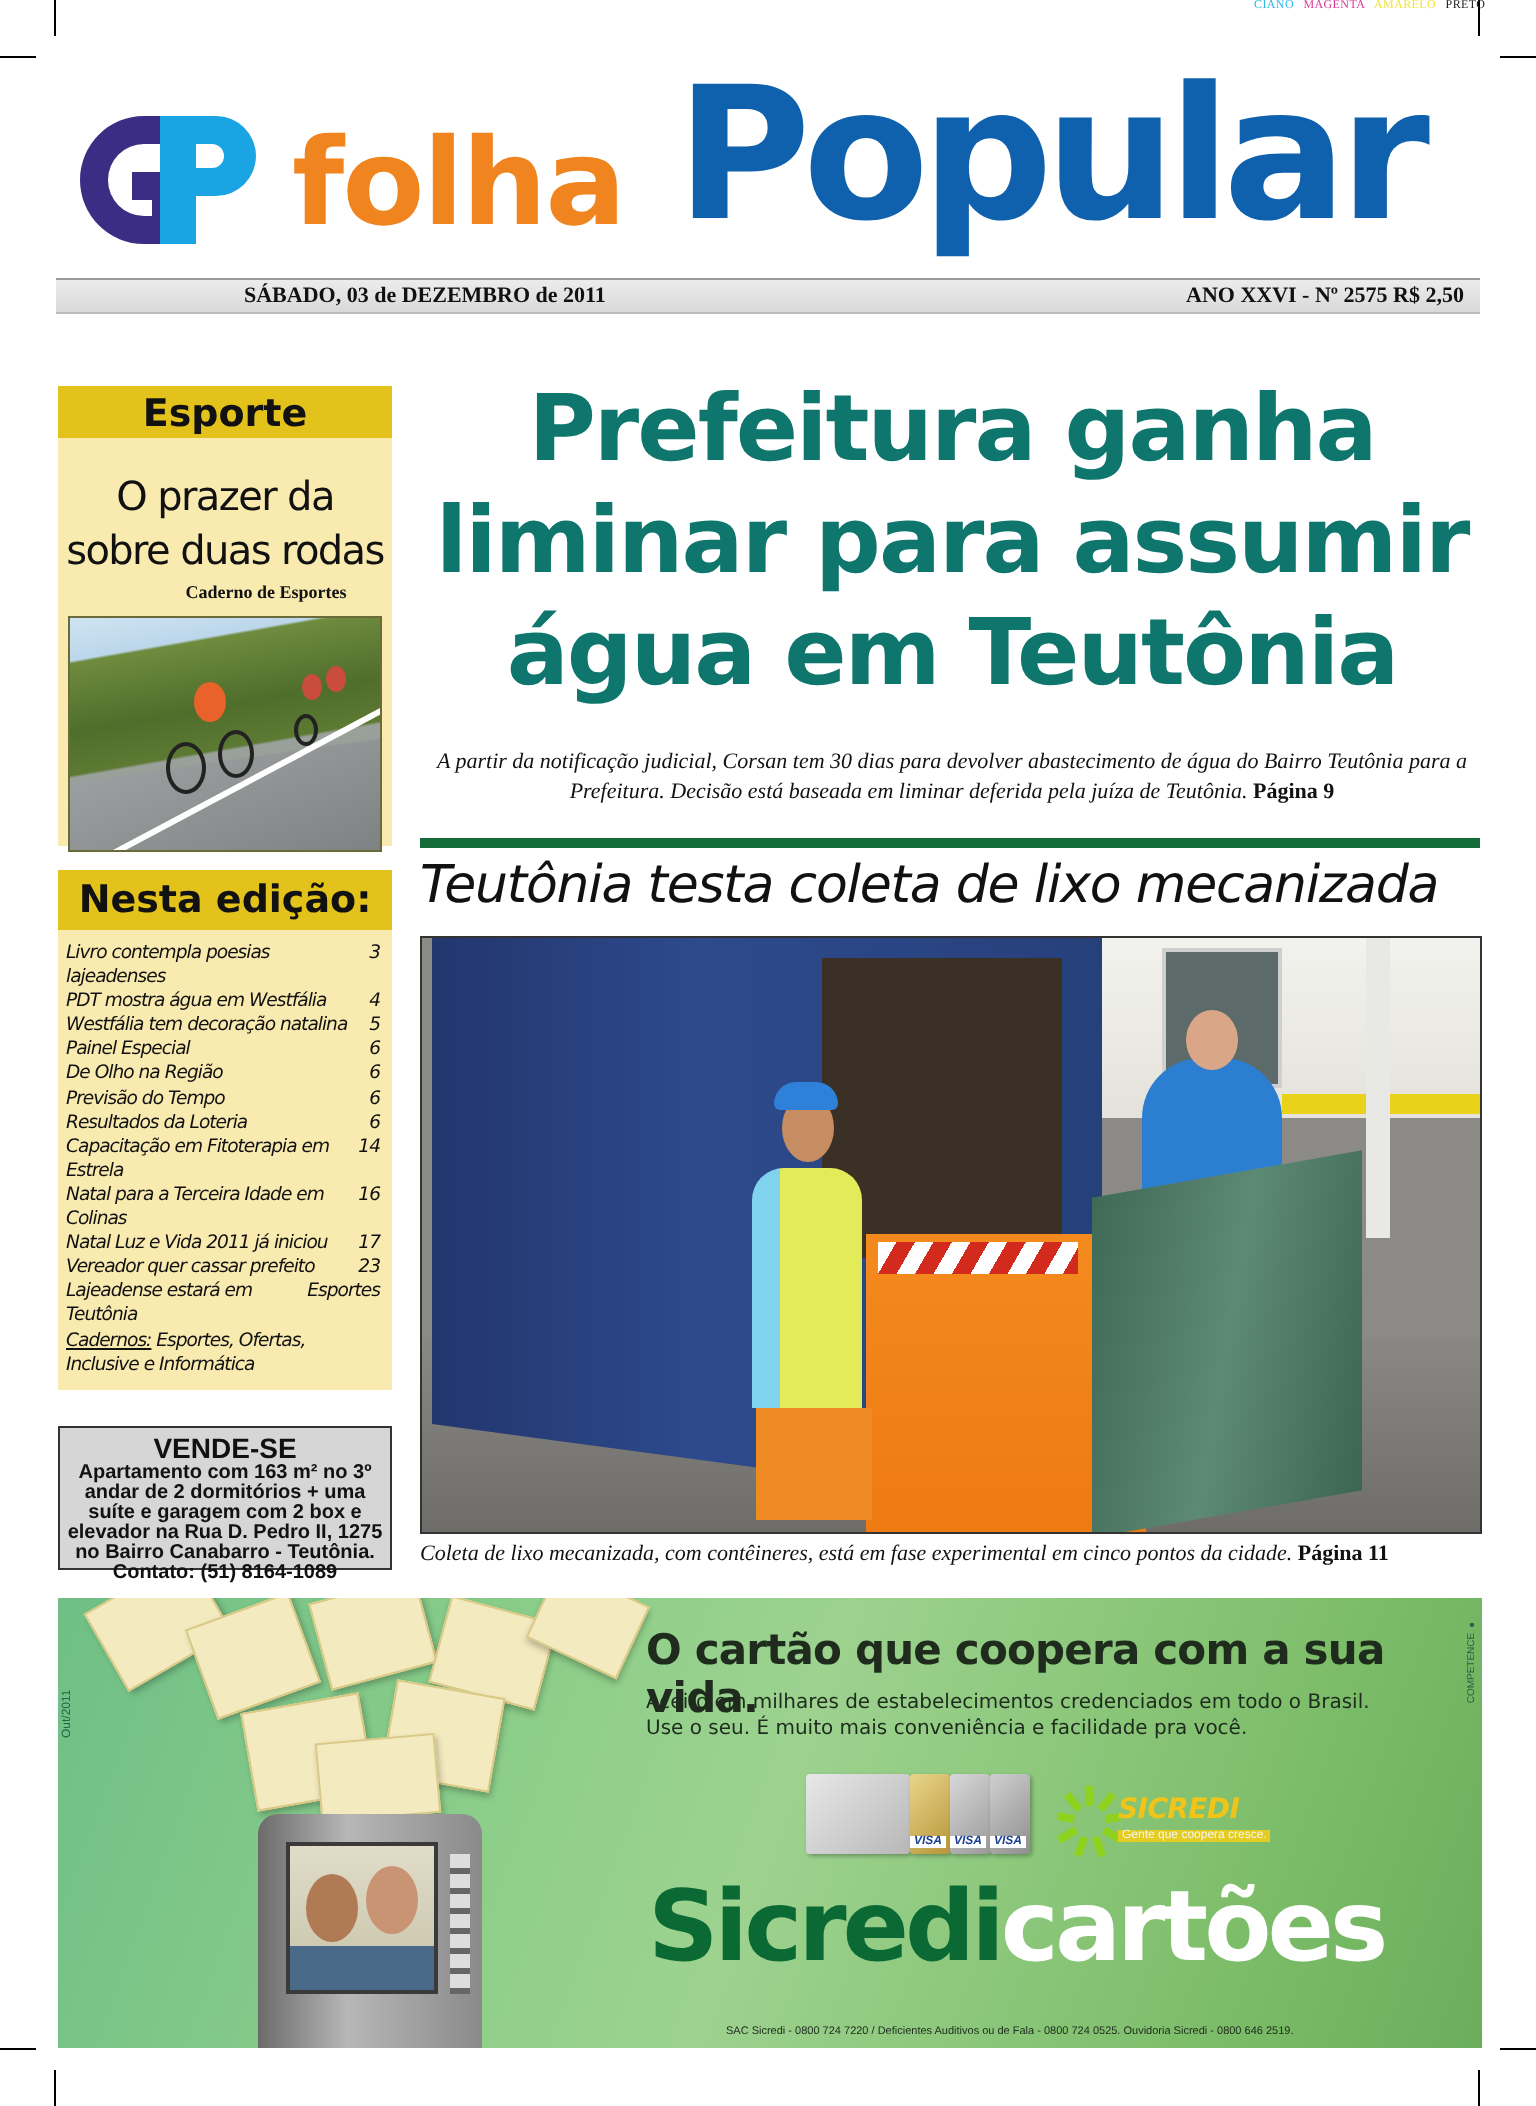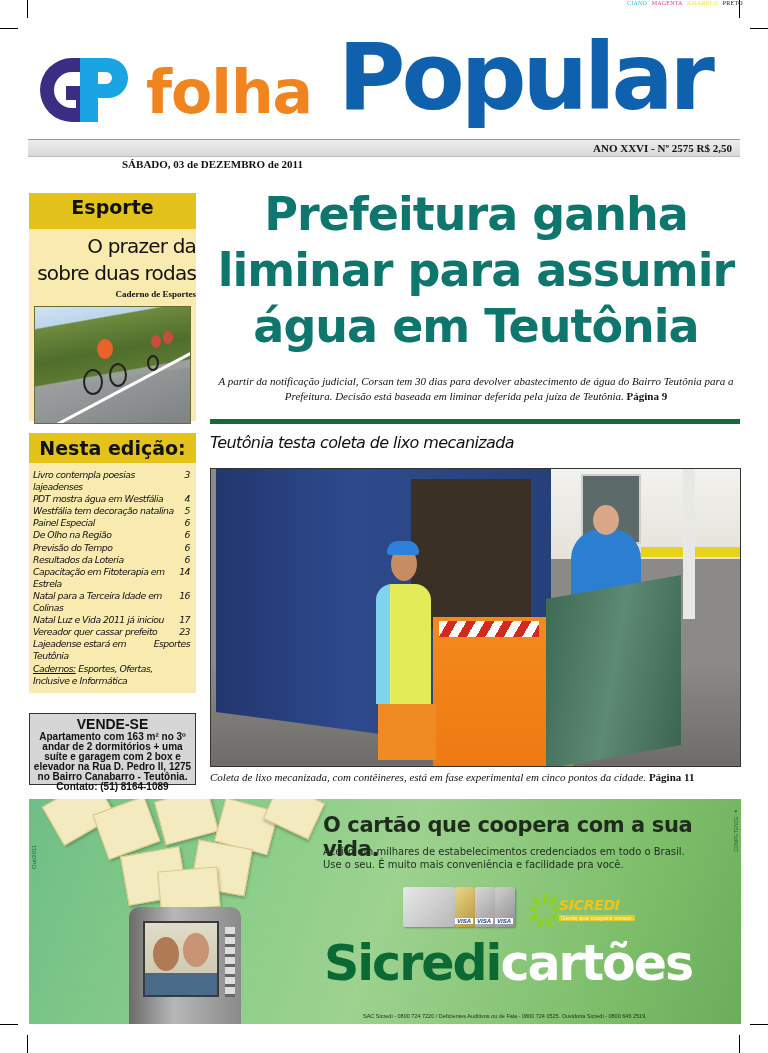--- a/index.html
+++ b/index.html
@@ -12,29 +12,29 @@
   .color-bar { position: absolute; top: 0; left: 627px; font-family: "Liberation Serif", serif; font-size: 6px; letter-spacing: 0.2px; white-space: nowrap; }
   .color-bar span { margin-right: 3px; }
 
   
   .masthead { position: absolute; left: 28px; top: 32px; width: 715px; height: 110px; }
   .gp-logo { position: absolute; left: 8px; top: 24px; width: 96px; height: 68px; }
   .folha { position: absolute; left: 118px; top: 30px; font-family: "DejaVu Sans", sans-serif; font-weight: bold; font-size: 60px; color: #f0841f; letter-spacing: -1px; line-height: 1; }
   .popular { position: absolute; left: 310px; top: 0px; font-family: "DejaVu Sans", sans-serif; font-weight: bold; font-size: 92px; color: #0f61ad; letter-spacing: -4px; line-height: 1; }
 
   .dateline { position: absolute; left: 28px; top: 139px; width: 712px; height: 18px; background: linear-gradient(#ececec, #d9d9d9); border-top: 1px solid #999; border-bottom: 1px solid #bbb; font-family: "Liberation Serif", serif; font-weight: bold; font-size: 11px; }
-  .dateline .date { position: absolute; left: 94px; top: 2px; margin-top: 16px; }
+  .dateline .date { position: absolute; left: 94px; top: 2px; }
   .dateline .edition { position: absolute; right: 8px; top: 2px; }
 
   
   .sidebar { position: absolute; left: 29px; top: 193px; width: 167px; }
   .box-yellow { background: #f9eab0; }
   .hdr-yellow { background: #e3c31b; color: #111; font-weight: bold; text-align: center; font-family: "DejaVu Sans", sans-serif; }
-  .esporte-hdr { height: 36px; font-size: 19px; line-height: 28px; }
-  .esporte-body { padding: 4px 0 0 0; text-align: right; height: 192px; }
+  .esporte-hdr { height: 26px; font-size: 19px; line-height: 28px; }
+  .esporte-body { padding: 4px 0 0 0; text-align: center; height: 192px; margin-top: 12px; }
   .esporte-title { font-family: "DejaVu Sans", sans-serif; font-size: 20px; line-height: 27px; letter-spacing: -0.8px; color: #111; }
   .esporte-sub { font-family: "Liberation Serif", serif; font-weight: bold; font-size: 9px; margin-top: 2px; padding-left: 41px; }
   .photo-bike { margin: 7px auto 0; width: 157px; height: 118px; border: 1px solid #6b6b3a; position: relative; overflow: hidden;
      background: linear-gradient(170deg, #cfe4f2 0%, #bcd6ea 15%, #6e8b3e 16%, #4f6e2b 40%, #5d7a33 55%, #9aa09a 56%, #8e9290 100%); }
   .photo-bike .road { position:absolute; left:0; bottom:0; width:100%; height:48%; background: linear-gradient(160deg, #a2a6a6, #7e8282); clip-path: polygon(0 40%, 100% 0, 100% 100%, 0 100%); }
   .photo-bike .line { position:absolute; left:20px; bottom:-4px; width:180px; height:3px; background:#fff; transform: rotate(-28deg); transform-origin:left; }
   .photo-bike .rider { position:absolute; border-radius:50%; background:#e8622a; }
   .photo-bike .wheel { position:absolute; border:2px solid #222; border-radius:50%; }
 
   .nesta-hdr { margin-top: 12px; height: 30px; font-size: 19px; line-height: 30px; }
@@ -45,21 +45,21 @@
 
   .vende { position: absolute; left: 29px; top: 713px; width: 167px; height: 72px; background: #d6d6d6; border: 1.5px solid #333; text-align: center; font-family: "Liberation Sans", sans-serif; }
   .vende h3 { font-size: 14px; line-height: 16px; margin-top: 2px; font-weight: bold; }
   .vende p { font-size: 10px; font-weight: bold; line-height: 10px; padding: 0 3px; }
 
   
   .headline { position: absolute; left: 210px; top: 186px; width: 532px; text-align: center; font-family: "DejaVu Sans", sans-serif; font-weight: bold; font-size: 46px; line-height: 56px; letter-spacing: -1px; color: #0f766e; }
   .deck { position: absolute; left: 210px; top: 374px; width: 532px; text-align: center; font-family: "Liberation Serif", serif; font-style: italic; font-size: 11px; line-height: 15px; }
   .deck b, .caption b { font-style: normal; font-weight: bold; }
   .green-rule { position: absolute; left: 210px; top: 419px; width: 530px; height: 5px; background: #136b3a; }
-  .sub-headline { position: absolute; left: 210px; top: 428px; font-family: "DejaVu Sans", sans-serif; font-style: italic; font-size: 16px; line-height: 30px; letter-spacing: -0.6px; color: #111; }
+  .sub-headline { position: absolute; left: 210px; top: 428px; font-family: "DejaVu Sans", sans-serif; font-style: italic; font-size: 26px; line-height: 30px; letter-spacing: -0.6px; color: #111; }
 
   .photo-main { position: absolute; left: 210px; top: 468px; width: 531px; height: 299px; border: 1px solid #333; overflow: hidden; background: #8c8a86; }
   .pm { position: absolute; }
 
   .caption { position: absolute; left: 210px; top: 770px; width: 532px; font-family: "Liberation Serif", serif; font-style: italic; font-size: 11px; line-height: 14px; }
 
   
   .ad { position: absolute; left: 29px; top: 799px; width: 712px; height: 225px; overflow: hidden;
         background: linear-gradient(110deg, #6fbf86 0%, #8fcf8a 35%, #9dd28f 50%, #7fbf6c 80%, #6aad5a 100%); }
   .ad-title { position: absolute; left: 294px; top: 14px; font-family: "DejaVu Sans", sans-serif; font-weight: bold; font-size: 21px; color: #1e2b1d; letter-spacing: -0.4px; }

